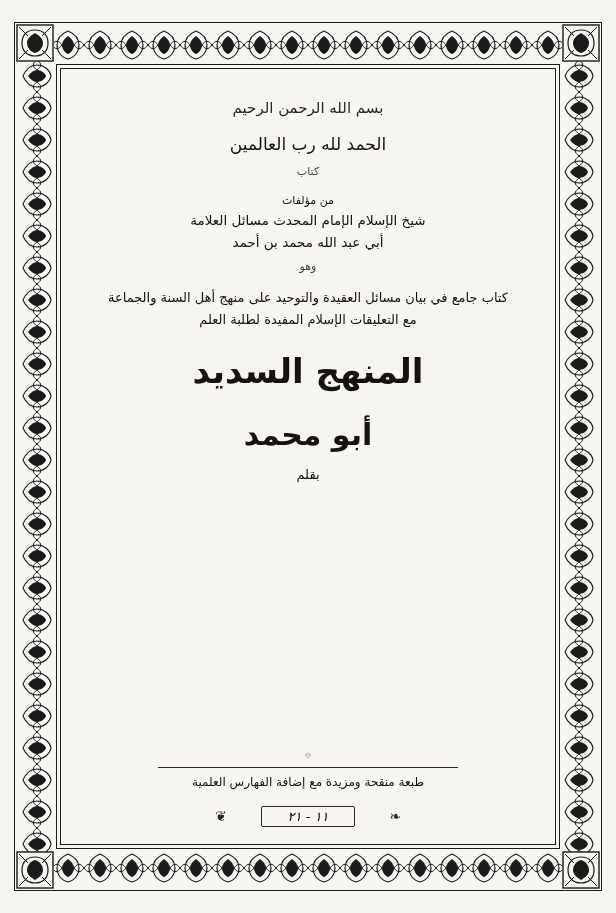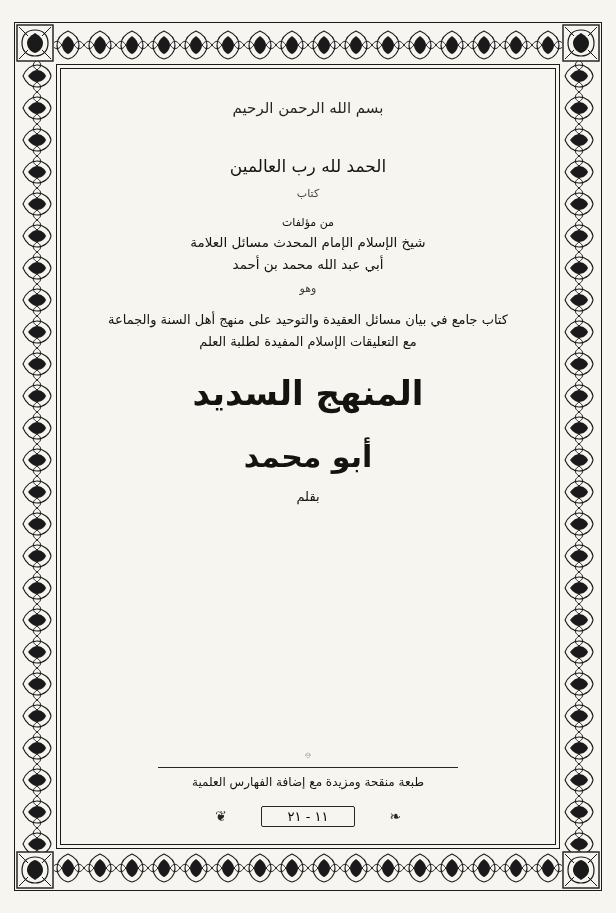--- a/index.html
+++ b/index.html
@@ -102,21 +102,21 @@
     color: #15120f;
     font-family: "DejaVu Sans", sans-serif;
     line-height: 1.45;
     letter-spacing: 0.5px;
     width: 100%;
   }
 
   .basmala {
     font-size: 15px;
     margin-top: 8px;
-    margin-bottom: 34px;
+    margin-bottom: 12px;
     opacity: 0.92;
   }
 
   .line-1 {
     font-size: 17px;
     margin-bottom: 6px;
   }
   .sep-small {
     font-size: 11px;
     margin: 2px 0 12px 0;
@@ -175,20 +175,21 @@
     align-items: center;
     justify-content: center;
   }
   .cartouche .box {
     border: 1px solid #2a2620;
     border-radius: 2px;
     padding: 2px 26px;
     font-size: 13px;
     direction: rtl;
     background: transparent;
+    font-style: italic;
   }
   .cartouche .flourish {
     position: absolute;
     top: 50%;
     transform: translateY(-50%);
     font-size: 14px;
     color: #2a2620;
   }
   .cartouche .flourish.left  { left: 2px; }
   .cartouche .flourish.right { right: 2px; }

